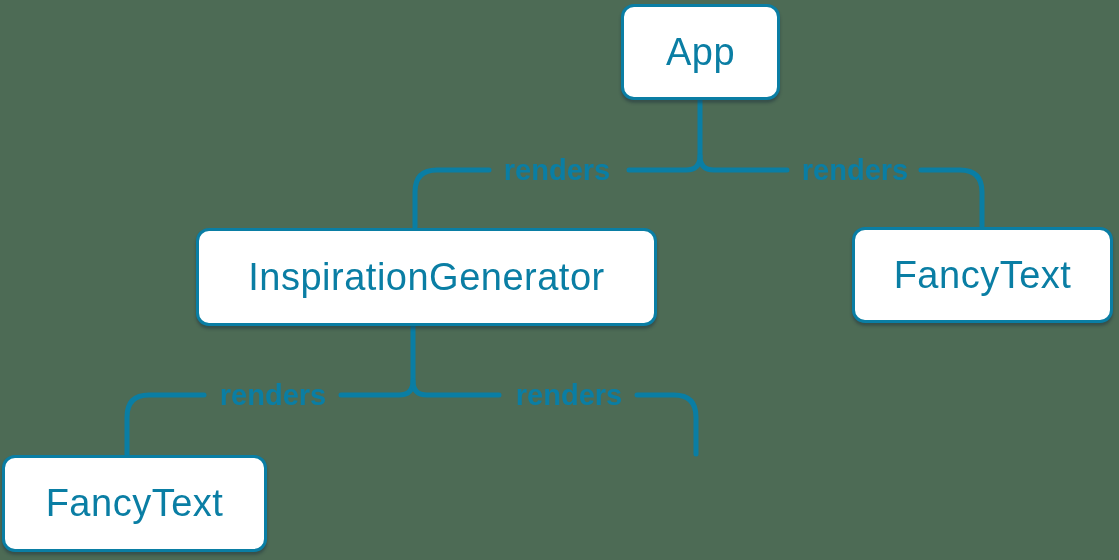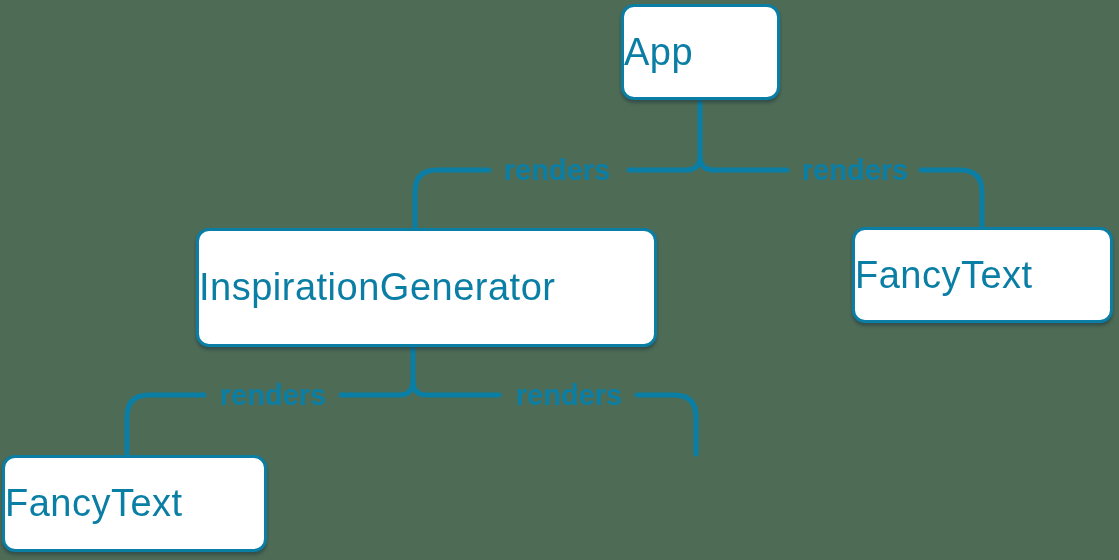--- a/index.html
+++ b/index.html
@@ -27,32 +27,32 @@
     font-family:"Liberation Sans","DejaVu Sans",sans-serif;
     font-size:29px;font-weight:700;
     text-anchor:middle;
   }
   .node{
     position:absolute;
     box-sizing:border-box;
     background:var(--node-fill);
     border:3px solid var(--accent);
     border-radius:13px;
-    display:flex;align-items:center;
+    display:flex;align-items:center;justify-content:center;
     box-shadow:0 3px 3px rgba(28,46,60,0.45);
   }
   .node .label{
     color:var(--accent);
     font-size:38px;font-weight:500;
     letter-spacing:0.5px;
     white-space:nowrap;
   }
   
   .node-app{left:621px;top:4px;width:159px;height:96px;}
-  .node-inspiration-generator{left:196px;top:228px;width:461px;height:119px;}
+  .node-inspiration-generator{left:196px;top:228px;width:461px;height:98px;}
   .node-fancy-text-right{left:852px;top:227px;width:261px;height:96px;}
   .node-fancy-text-left{left:2px;top:455px;width:265px;height:97px;}
   .node-copyright{left:566px;top:455px;width:267px;height:97px;}
 </style>
 </head>
 <body>
 
 <div class="stage">
 
   <svg class="edges" viewBox="0 0 1119 560" width="1119" height="560">

